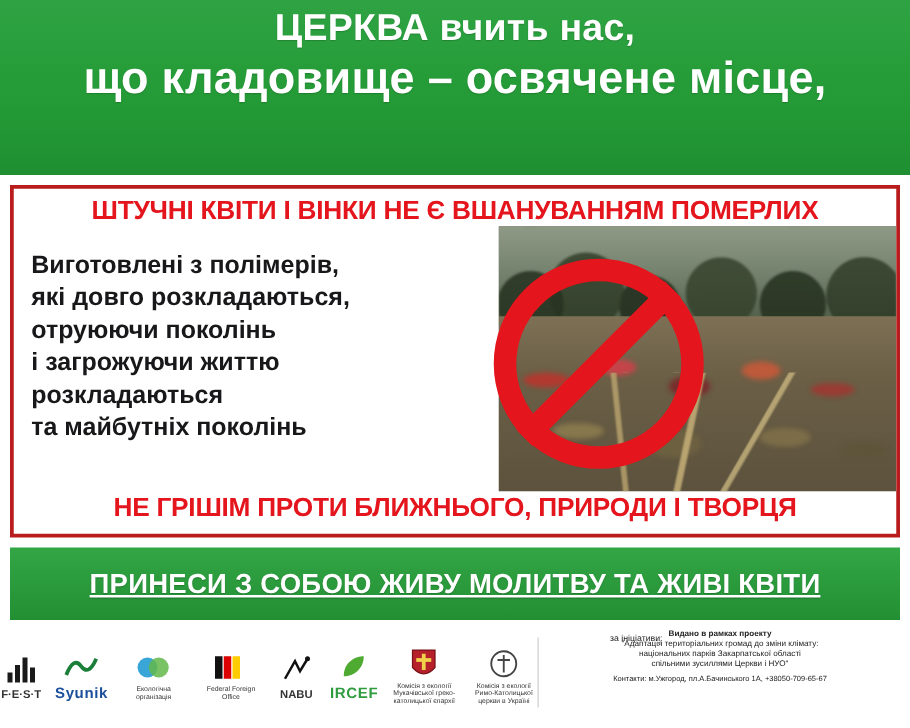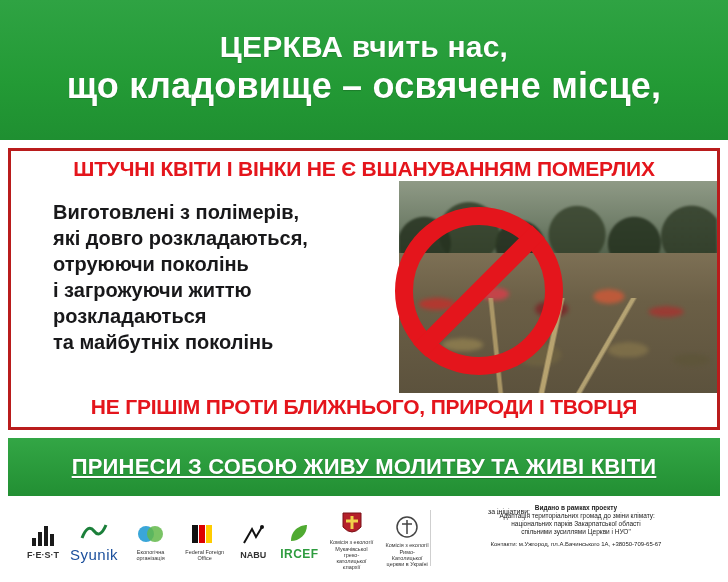--- a/index.html
+++ b/index.html
@@ -18,21 +18,21 @@
   
   .header {
     position: absolute;
     left: 0; top: 0;
     width: 728px; height: 140px;
     background: #2e9c3f;
     background: linear-gradient(180deg, #2fa343 0%, #239a35 60%, #1f8f31 100%);
     display: flex;
     flex-direction: column;
     align-items: center;
-    justify-content: center;
+    justify-content: flex-start;
     padding: 6px 10px 10px 10px;
   }
   .header-line {
     color: #ffffff;
     font-weight: bold;
     text-align: center;
     letter-spacing: 0.2px;
     line-height: 1.16;
     text-shadow: 0 1px 1px rgba(0,0,0,0.18);
   }
@@ -76,21 +76,21 @@
 
   .body-text {
     position: absolute;
     left: 14px; top: 48px;
     width: 360px;
     color: #18181a;
     font-weight: bold;
     font-size: 20px;
     line-height: 1.30;
   }
-  .body-text div { white-space: nowrap; margin-left: 28px; }
+  .body-text div { white-space: nowrap; }
 
   
   .photo {
     position: absolute;
     right: 0; top: 30px;
     width: 318px; height: 212px;
     overflow: hidden;
     background: #6d6a5a;
   }
   .ph-sky {
@@ -176,37 +176,37 @@
     position:absolute;
     left:0; top:500px; width:728px; height:82px;
     background:#ffffff;
   }
   .footer-inner {
     position:relative; width:100%; height:100%;
     display:flex; align-items:center;
   }
   .logos {
     display:flex; align-items:center; gap:10px;
-    padding-left:26px; width:430px;
+    width:430px;
   }
   .logo {
     display:flex; flex-direction:column; align-items:center; justify-content:center;
     color:#2b2b2b;
   }
   .logo .mark {
     width:34px; height:26px;
     display:flex; align-items:center; justify-content:center;
   }
   .logo .cap {
     font-size:5.5px; line-height:1.15; text-align:center; margin-top:2px; max-width:58px;
     color:#333;
   }
   .logo .cap.bold { font-weight:bold; font-size:9px; }
   .logo .cap.green { color:#2e9c3f; font-weight:bold; font-size:12px; letter-spacing:0.5px;text-align:right;}
-  .logo .cap.blue { color:#1b4f9c; font-weight:normal; font-size:15px; letter-spacing:0.5px;text-align:right;}
+  .logo .cap.blue { color:#1b4f9c; font-weight:bold; font-size:12px; letter-spacing:0.5px;text-align:right;}
 
   .fest-bars { display:flex; gap:2px; align-items:flex-end; height:22px; }
   .fest-bars i { display:block; width:4px; background:#1a1a1a; }
 
   .right-text {
     position:absolute; right:6px; top:4px; width:292px;
     text-align:center;
   }
   .init-label {
     font-size:7px; color:#222; margin-bottom:1px;

